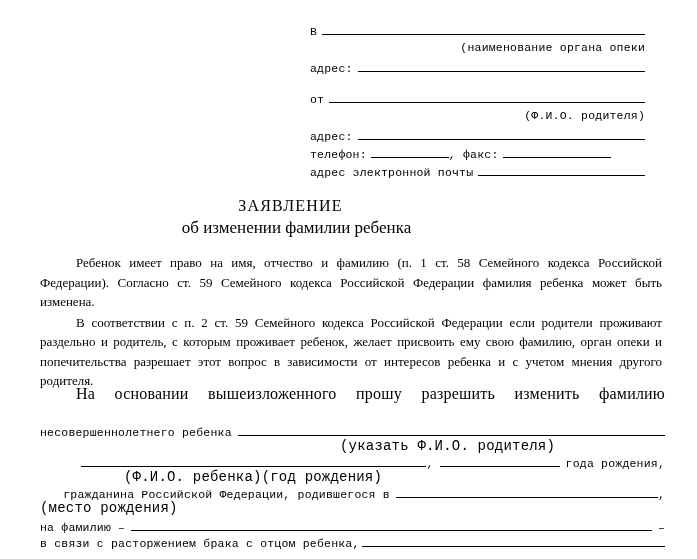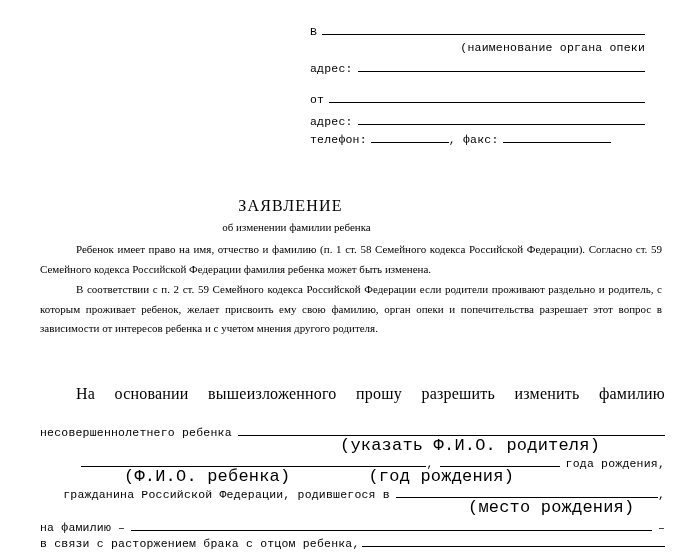--- a/index.html
+++ b/index.html
@@ -64,33 +64,33 @@
     top: 196px;
     width: 581px;
     text-align: center;
   }
   .title-main {
     font-size: 16px;
     letter-spacing: 1.2px;
     line-height: 20px;
   }
   .title-sub {
-    font-size: 11px;
+    font-size: 17px;
     line-height: 19px;
     margin-top: 2px;
     margin-left: 12px;
   }
 
   
   .body-wrap {
     position: absolute;
     left: 40px;
-    top: 240px;
+    top: 253px;
     width: 622px;
-    font-size: 11px;
+    font-size: 13px;
     line-height: 19.5px;
     text-align: justify;
     text-justify: inter-word;
   }
   .para {
     text-indent: 36px;
     margin: 0 0 1px 0;
     text-align: justify;
   }
 
@@ -139,26 +139,26 @@
   .frow .w-place { flex: 0 0 262px; border-bottom: 1px solid #000; height: 12px; margin-left: 6px; }
 
   .cap-row {
     display: flex;
     white-space: nowrap;
     height: 15px;
     line-height: 14px;
   }
   .cap {
     font-family: "Liberation Mono", "DejaVu Sans Mono", monospace;
-    font-size: 17px;
+    font-size: 14px;
   }
   .cap-parent   { margin-left: 300px; }
   .cap-child    { margin-left: 84px; }
-  .cap-year     { margin-left: 78px; }
-  .cap-place    { margin-left: 428px; }
+  .cap-year     { }
+  .cap-place    { }
   .cap-newname  { margin-left: 222px; }
 </style>
 </head>
 <body>
 
 <div class="page">
 
   <div class="header-block">
 
     <div class="hdr-row">
@@ -169,33 +169,38 @@
 
     <div class="hdr-row" style="margin-top:4px;">
       <span class="hdr-label">адрес:</span>
       <span class="hdr-fill"></span>
     </div>
 
     <div class="hdr-row" style="margin-top:13px;">
       <span class="hdr-label">от</span>
       <span class="hdr-fill"></span>
     </div>
+    <div class="hdr-caption">(Ф.И.О. родителя)</div>
 
     <div class="hdr-row" style="margin-top:4px;">
       <span class="hdr-label">адрес:</span>
       <span class="hdr-fill"></span>
     </div>
 
     <div class="hdr-row">
       <span class="hdr-label">телефон:</span>
       <span class="hdr-fill fixed-phone"></span>
       <span class="hdr-label">, факс:</span>
       <span class="hdr-fill fixed-fax"></span>
     </div>
 
+    <div class="hdr-row">
+      <span class="hdr-label">адрес электронной почты</span>
+      <span class="hdr-fill"></span>
+    </div>
 
   </div>
 
   <div class="title-wrap">
     <div class="title-main">ЗАЯВЛЕНИЕ</div>
     <div class="title-sub">об изменении фамилии ребенка</div>
   </div>
 
   <div class="body-wrap">
     <p class="para">Ребенок имеет право на имя, отчество и фамилию (п. 1 ст. 58 Семейного кодекса Российской Федерации). Согласно ст. 59 Семейного кодекса Российской Федерации фамилия ребенка может быть изменена.</p>

